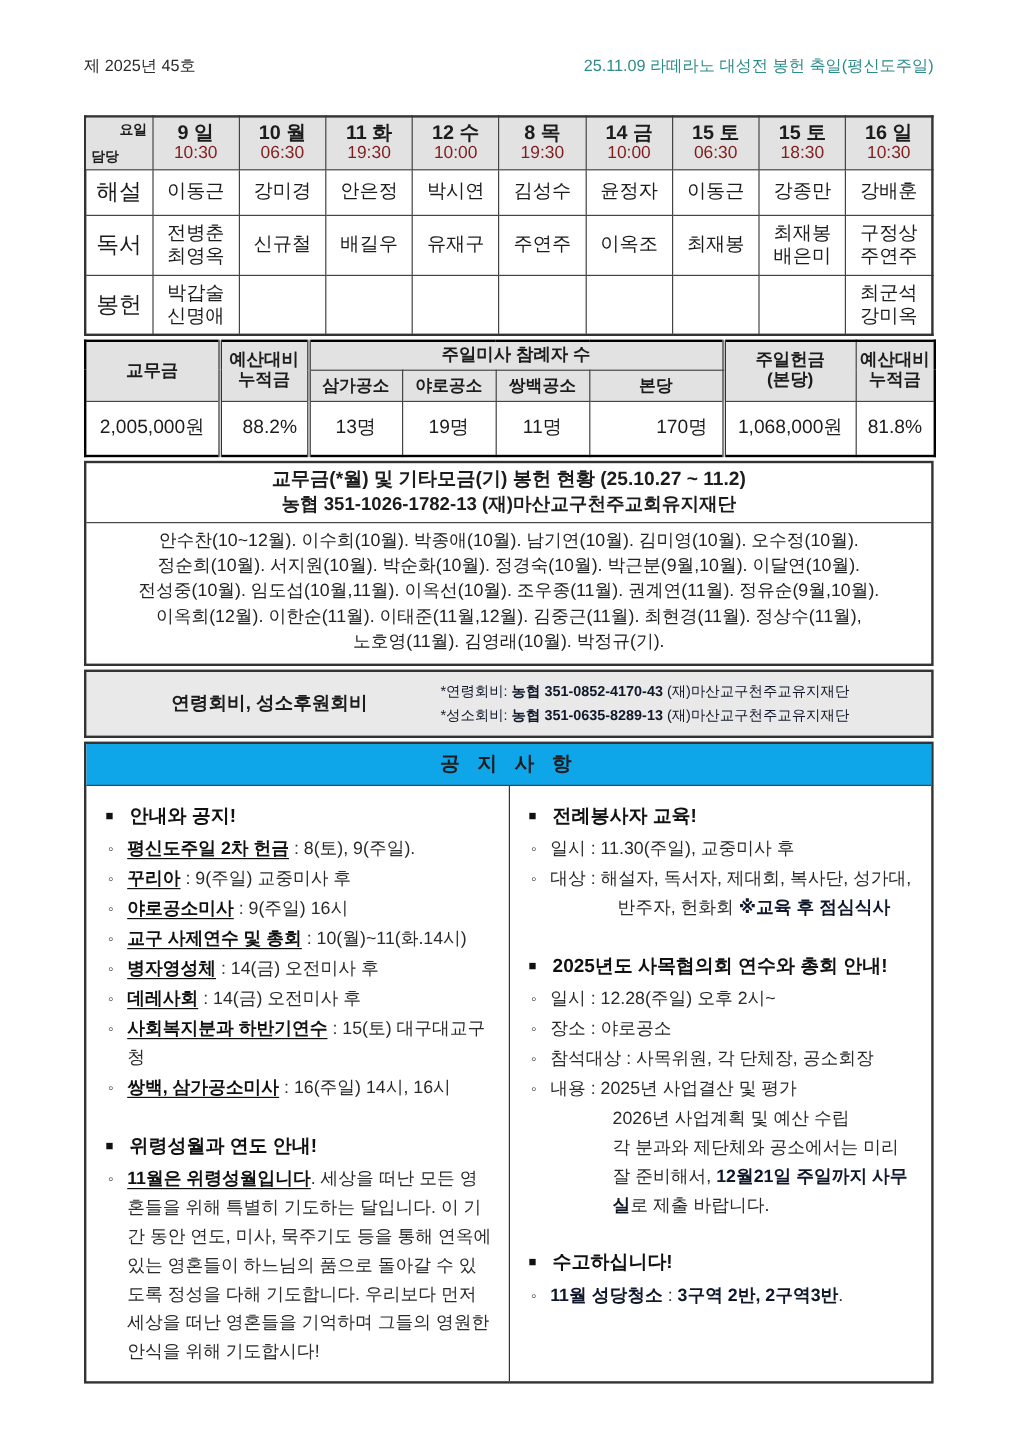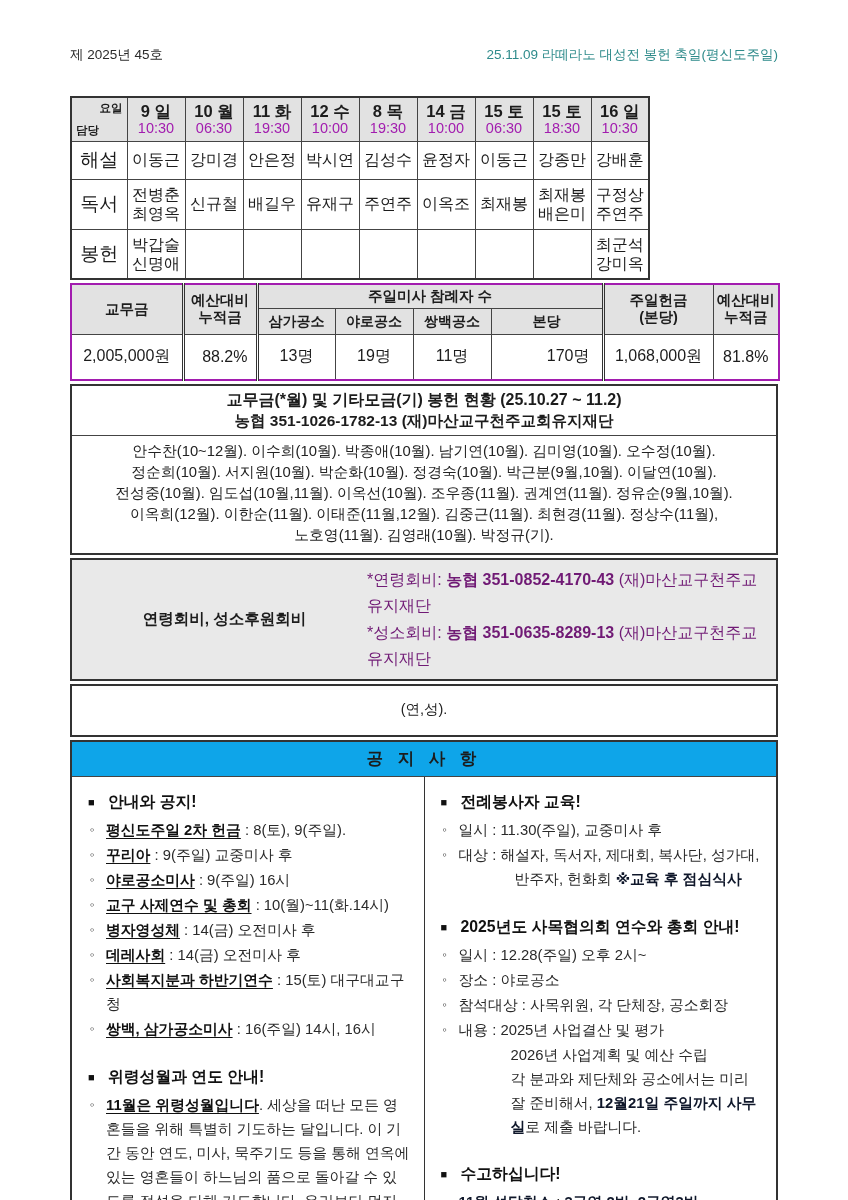--- a/index.html
+++ b/index.html
@@ -5,55 +5,55 @@
   * { margin:0; padding:0; box-sizing:border-box; }
   body { background:#ffffff; font-family:"Liberation Sans","DejaVu Sans",sans-serif; color:#1c1c1c; }
   .page { width:848px; height:1200px; background:#fff; padding:46px 70px 0 70px; position:relative; overflow:hidden; }
 
   
   .topbar { display:flex; justify-content:space-between; align-items:center; font-size:13.5px; margin-bottom:32px; }
   .issue-no { color:#2b2b2b; }
   .feast-title { color:#2e8b8b; }
 
   
-  table { border-collapse:collapse; width:580px; table-layout:fixed; }
+  table { border-collapse:collapse; width:708px; table-layout:fixed; }
   .sched { border:2px solid #333; }
   .sched td { border:1px solid #444; text-align:center; vertical-align:middle; }
   .sched .shrow td { background:#e2e2e2; height:44px; }
   .sched .d { font-weight:bold; font-size:16.5px; line-height:1.15; }
-  .sched .t { font-size:14.5px; line-height:1.1; color:#a21caf; }
+  .sched .t { font-size:14.5px; line-height:1.1; color:#7f1d1d; }
   .sched .rl { font-size:19px; }
   .sched .cell { font-size:16px; white-space:pre-line; line-height:1.2;margin-top:22px; }
   .sched .r1 td { height:38px; }
   .sched .r2 td, .sched .r3 td { height:50px; }
   .corner { position:relative; background:
     linear-gradient(to bottom right, #e2e2e2 49.5%, #666 49.5%, #666 50.8%, #e2e2e2 50.8%); }
   .corner .c-top { position:absolute; top:3px; right:4px; font-size:11.5px; font-weight:bold; }
   .corner .c-bot { position:absolute; bottom:3px; left:4px; font-size:11.5px; font-weight:bold; }
 
   
-  .fin { border:2px solid #a21caf; margin-top:3px; }
+  .fin { border:2px solid #000000; margin-top:3px; }
   .fin td { border:1px solid #444; text-align:center; vertical-align:middle; }
   .fin .fh { background:#e2e2e2; font-size:14.5px; font-weight:bold; white-space:pre-line; line-height:1.2; height:24px; }
   .fin .sub { height:26px; font-size:14px; }
   .fin .fv td { height:46px; font-size:16px; background:#fff; }
   .fin .dbl { border-left:3px double #333; }
   .fin .ral { text-align:right; padding-right:12px; }
   .fin .ral2 { text-align:right; padding-right:8px; }
 
   
   .box { width:708px; border:2px solid #333; margin-top:3px; background:#fff; }
   .don-head { border-bottom:1px solid #444; text-align:center; padding:3px 0 4px 0; }
   .don-title { font-weight:bold; font-size:16px; line-height:1.35; }
   .don-account { font-weight:bold; font-size:15.5px; line-height:1.3; }
   .don-names { text-align:center; font-size:14.8px; line-height:1.42; padding:5px 6px 7px 6px; color:#222; }
 
   .fees { display:flex; align-items:center; background:#e9e9e9; padding:7px 10px; }
   .fees-label { width:285px; text-align:center; font-weight:bold; font-size:15.5px; }
-  .fees-lines { flex:1; font-size:16px; line-height:1.65; color:#701a75; }
+  .fees-lines { flex:1; font-size:12px; line-height:1.65; color:#0f172a; }
   .fees-lines .bank { font-weight:bold; }
 
   .note-box { text-align:center; font-size:14.5px; padding:14px 0 16px 0; color:#222; }
 
   
   .notices-header { background:#0ea5e9; border-bottom:1px solid #444; text-align:center;
      font-weight:bold; font-size:16.5px; letter-spacing:5px; padding:6px 0; }
   .cols { display:flex; min-height:458px; }
   .col { flex:1; padding:13px 12px 10px 12px; font-size:14.8px; color:#2a2a2a; }
   .col.left { border-right:1.4px solid #333; }
@@ -222,21 +222,20 @@
   </div>
 
   <div class="box fees">
     <div class="fees-label">연령회비, 성소후원회비</div>
     <div class="fees-lines">
       <div><span>*연령회비: </span><span class="bank">농협 351-0852-4170-43</span><span> (재)마산교구천주교유지재단</span></div>
       <div><span>*성소회비: </span><span class="bank">농협 351-0635-8289-13</span><span> (재)마산교구천주교유지재단</span></div>
     </div>
   </div>
 
-  <div class="box note-box">(연,성).</div>
 
   <div class="box">
     <div class="notices-header">공 지 사 항</div>
     <div class="cols">
 
       <div class="col left">
         <div class="sec-title">
             <span class="bullet">■</span>
             <span>안내와 공지!</span>
           </div>

